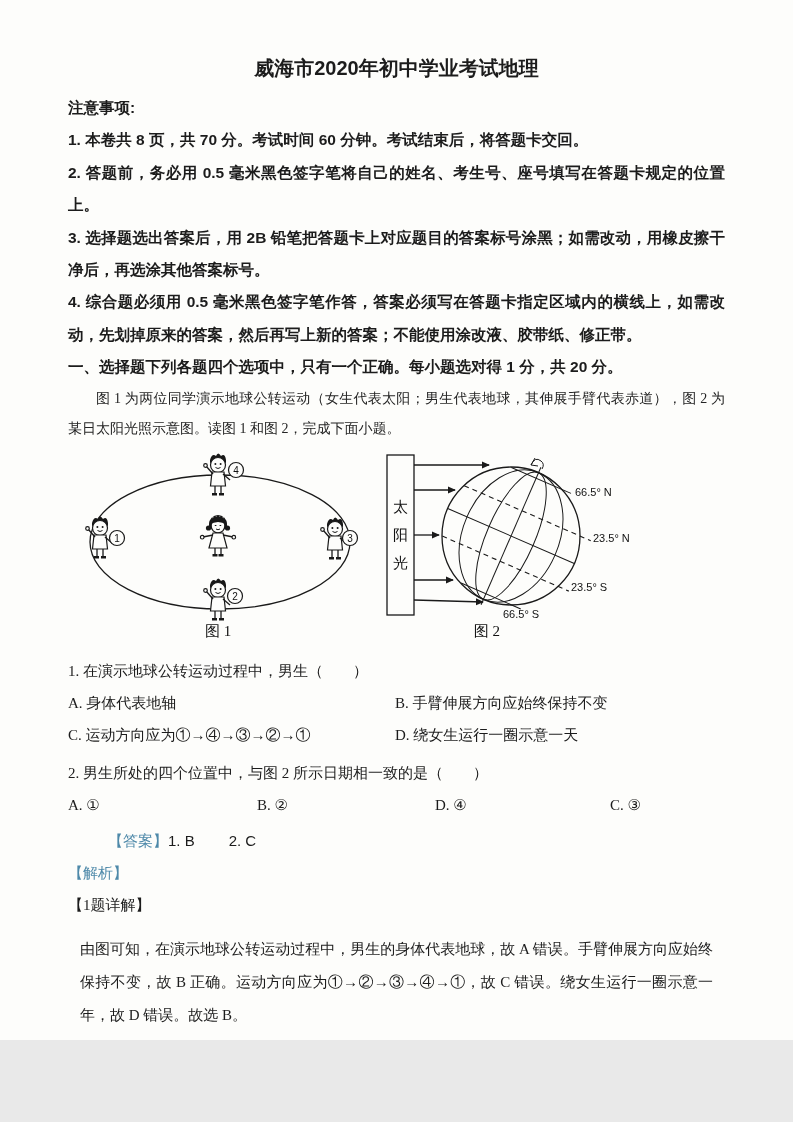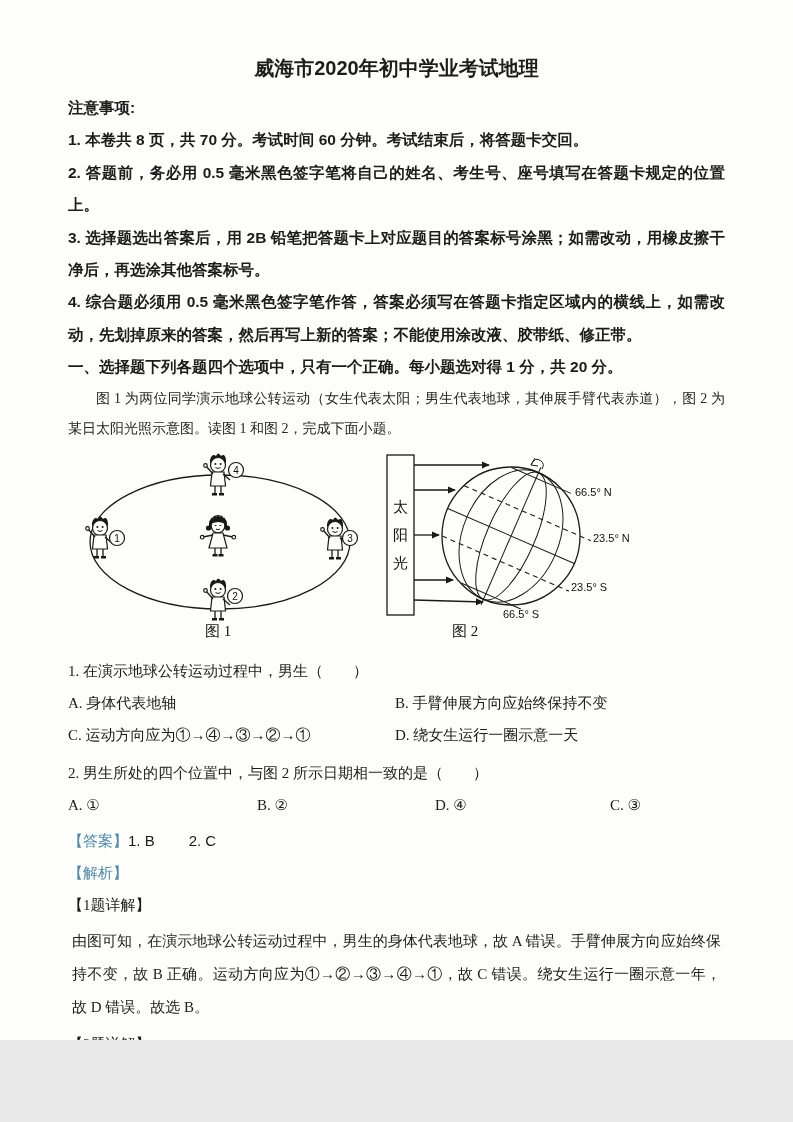--- a/index.html
+++ b/index.html
@@ -14,42 +14,42 @@
     font-family:"Liberation Sans", sans-serif; font-weight:700; font-size:20px; line-height:28px;
   }
   .notes-heading, .instr, .section-heading {
     margin:0; font-family:"Liberation Sans", sans-serif; font-weight:700;
     font-size:15.5px; line-height:32.4px; text-align:justify;
   }
   .intro { margin:0; font-size:14px; line-height:30px; text-indent:2em; color:#242424; text-align:justify; }
   .figures { position:relative; height:205px; margin-top:6px; }
   .fig-caption { position:absolute; width:70px; text-align:center; font-size:15px; color:#111; }
   .cap1 { left:115px; top:172px; }
-  .cap2 { left:362px; top:172px; }
+  .cap2 { left:362px; top:172px;text-align:right; }
   svg { position:absolute; }
   svg .ln { stroke:#1a1a1a; stroke-width:1.3; fill:none; }
   svg .thin { stroke:#1a1a1a; stroke-width:1; fill:none; }
   svg .dash { stroke:#1a1a1a; stroke-width:1.1; fill:none; stroke-dasharray:5 4; }
   svg .wh { fill:#fdfdfb; stroke:#1a1a1a; stroke-width:1.2; }
   svg .dark { fill:#181818; stroke:none; }
   svg text { font-family:"Liberation Sans", sans-serif; fill:#111; }
   .badge-num { font-size:10px; }
   .sun-char { font-size:15px; }
   .lat-label { font-size:11px; }
   .stem { margin:0; font-size:15px; line-height:32px; }
   .options { display:grid; font-size:15px; line-height:32px; }
   .opt2 { grid-template-columns:327px 1fr; }
   .opt4 { grid-template-columns:189px 178px 175px 1fr; }
   .q2 { margin-top:6px; }
   .answer-line { margin:4px 0 0; font-size:15px; line-height:32px; font-family:"Liberation Sans", sans-serif; }
   .answer-line .ans-item { margin-right:34px; }
-  .blue { color:#4e89a9; }
+  .blue { color:#4e89a9;margin-left:40px; }
   .analysis-line { margin:0; font-size:15px; line-height:32px; font-family:"Liberation Sans", sans-serif; }
   .detail-heading { margin:0; font-size:15px; line-height:32px; }
-  .detail-body { margin:4px; font-size:15px; line-height:33px; text-align:justify; }
+  .detail-body { margin:12px; font-size:15px; line-height:33px; text-align:justify; }
   .footer {
     position:absolute; left:0; right:0; top:1060px; text-align:center;
     color:#8c8c8c; font-size:17px; font-family:"Liberation Sans", sans-serif;margin-left:35px;
   }
 </style>
 </head>
 <body>
 
 <div class="page">
   <div class="content">

